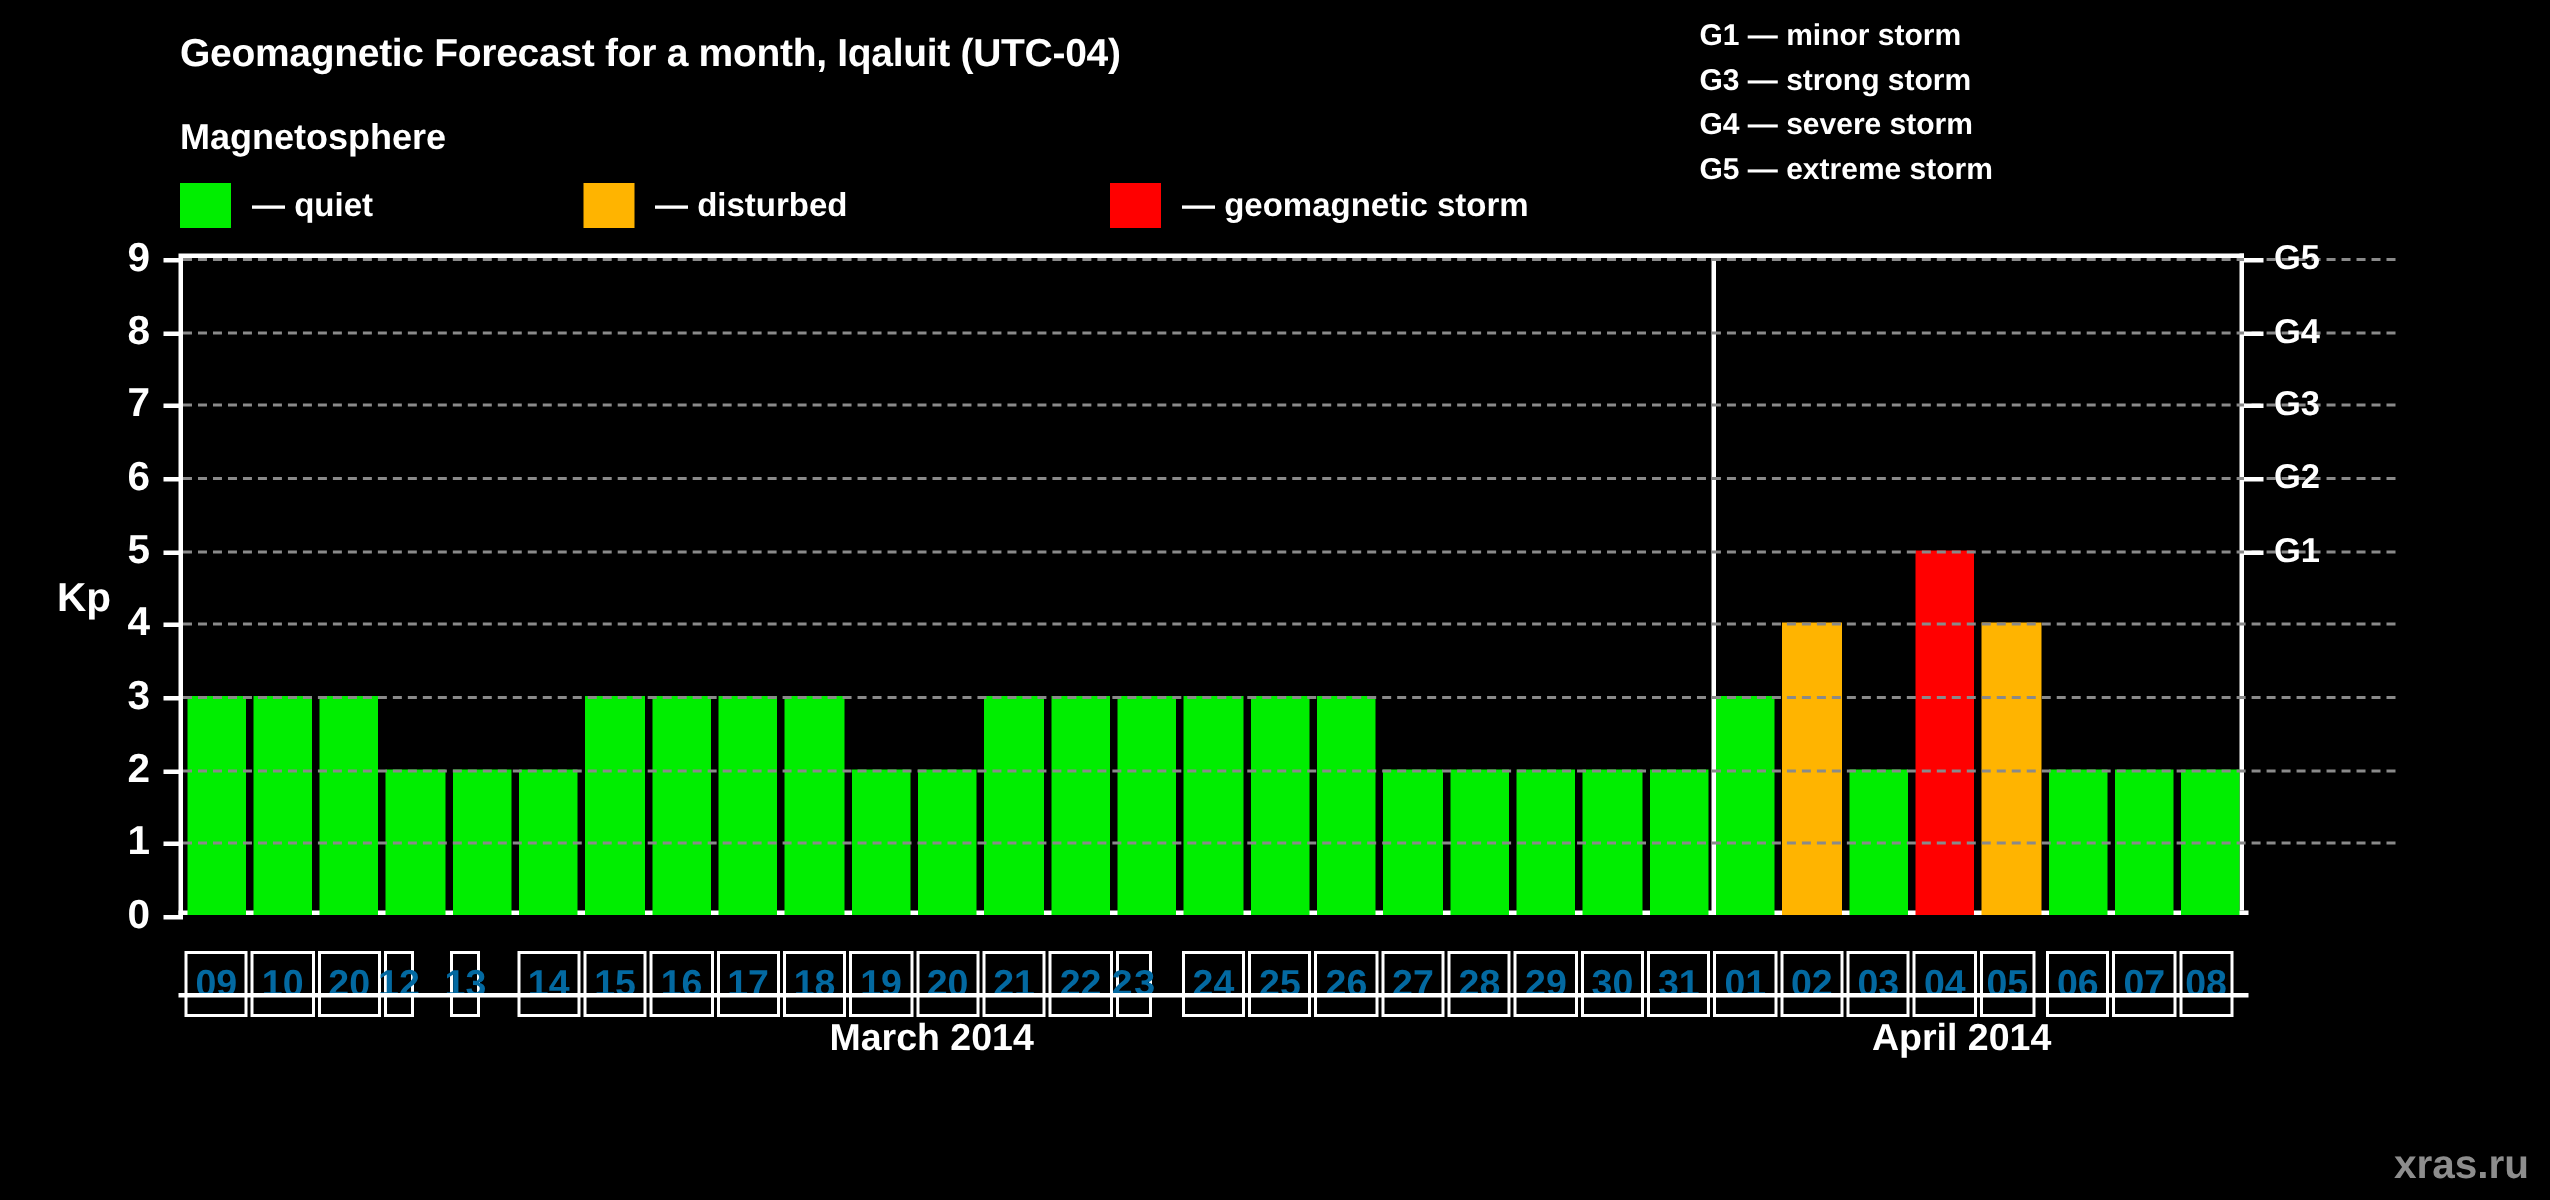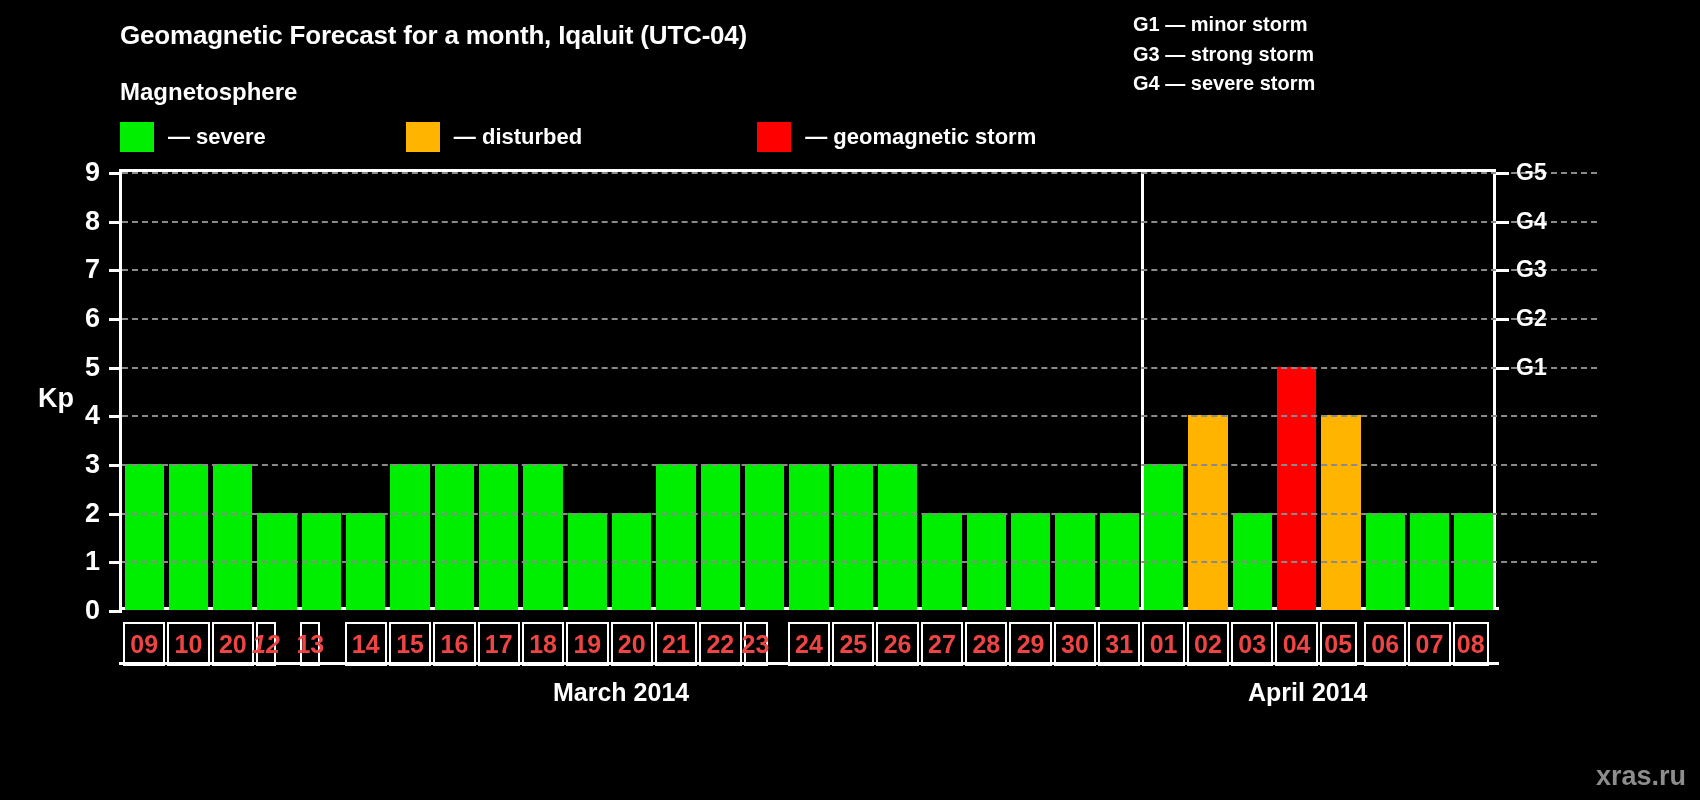--- a/index.html
+++ b/index.html
@@ -40,56 +40,57 @@
 
   
   #bars{position:absolute;left:0;top:0;width:1374px;height:438px;}
   .bar{position:absolute;bottom:0;}
 
   
   #divider{position:absolute;top:0;width:3px;height:438px;background:#fff;}
 
   
   #days{position:absolute;left:122px;top:618px;width:1374px;height:44px;}
-  .day{position:absolute;top:4px;height:44px;border:2px solid #fff;box-sizing:border-box;
-       background:#000;font-size:25px;font-weight:bold;color:#ef4444;
+  .day{position:absolute;top:16px;height:44px;border:2px solid #fff;box-sizing:border-box;
+       background:#000;font-size:25px;font-weight:bold;color:#0369a1;
        display:flex;align-items:center;justify-content:center;}
 
   #days-baseline{position:absolute;left:119px;top:662px;width:1380px;height:3px;background:#fff;}
 
   .month{position:absolute;top:678px;font-size:25px;font-weight:bold;}
 
   #watermark{position:absolute;right:14px;bottom:8px;font-size:27px;font-weight:bold;
              color:#8d8d8d;}
 </style>
 </head>
 <body>
 
 <div id="title">Geomagnetic Forecast for a month, Iqaluit (UTC-04)</div>
 <div id="magnetosphere">Magnetosphere</div>
 
 <div id="legend">
     <div class="lg-item">
       <span class="lg-sw" style="background: rgb(0, 238, 0);"></span>
-      <span class="lg-tx">— severe</span>
+      <span class="lg-tx">— quiet</span>
     </div>
     <div class="lg-item" style="margin-left: 140px;">
       <span class="lg-sw" style="background: rgb(255, 180, 0);"></span>
       <span class="lg-tx">— disturbed</span>
     </div>
     <div class="lg-item" style="margin-left: 175px;">
       <span class="lg-sw" style="background: rgb(255, 0, 0);"></span>
       <span class="lg-tx">— geomagnetic storm</span>
     </div>
   </div>
 
 <div id="gscale">
     <div>G1 — minor storm</div>
     <div>G3 — strong storm</div>
     <div>G4 — severe storm</div>
+    <div>G5 — extreme storm</div>
   </div>
 
 <div id="kp-label">Kp</div>
 
 <div id="axis-left"></div>
 <div id="axis-bottom"></div>
 
 <div id="plot">
   <div id="bars">
       <div class="bar" style="left: 2.5px; width: 39.3226px; height: 146px; background: rgb(0, 238, 0);"></div>
@@ -163,32 +164,32 @@
     <div class="tick-r" style="top: 48.6667px;"></div>
     <div class="glab" style="top: 48.6667px;">G4</div>
     <div class="tick-r" style="top: 0px;"></div>
     <div class="glab" style="top: 0px;">G5</div>
   </div>
 
 <div id="days">
     <div class="day" style="left: 1px; width: 42.3226px;">09</div>
     <div class="day" style="left: 45.3226px; width: 42.3226px;">10</div>
     <div class="day" style="left: 89.6452px; width: 42.3226px;">20</div>
-    <div class="day" style="left: 133.968px; width: 20px; font-style: italic;">12</div>
+    <div class="day" style="left: 133.968px; width: 20px;">12</div>
     <div class="day" style="left: 178.29px; width: 20px;">13</div>
     <div class="day" style="left: 222.613px; width: 42.3226px;">14</div>
     <div class="day" style="left: 266.935px; width: 42.3226px;">15</div>
     <div class="day" style="left: 311.258px; width: 42.3226px;">16</div>
     <div class="day" style="left: 355.581px; width: 42.3226px;">17</div>
     <div class="day" style="left: 399.903px; width: 42.3226px;">18</div>
     <div class="day" style="left: 444.226px; width: 42.3226px;">19</div>
     <div class="day" style="left: 488.548px; width: 42.3226px;">20</div>
     <div class="day" style="left: 532.871px; width: 42.3226px;">21</div>
     <div class="day" style="left: 577.194px; width: 42.3226px;">22</div>
-    <div class="day" style="left: 621.516px; width: 24px;">23</div>
+    <div class="day" style="left: 621.516px; width: 24px; font-family: Liberation Mono, monospace;">23</div>
     <div class="day" style="left: 665.839px; width: 42.3226px;">24</div>
     <div class="day" style="left: 710.161px; width: 42.3226px;">25</div>
     <div class="day" style="left: 754.484px; width: 42.3226px;">26</div>
     <div class="day" style="left: 798.806px; width: 42.3226px;">27</div>
     <div class="day" style="left: 843.129px; width: 42.3226px;">28</div>
     <div class="day" style="left: 887.452px; width: 42.3226px;">29</div>
     <div class="day" style="left: 931.774px; width: 42.3226px;">30</div>
     <div class="day" style="left: 976.097px; width: 42.3226px;">31</div>
     <div class="day" style="left: 1020.42px; width: 42.3226px;">01</div>
     <div class="day" style="left: 1064.74px; width: 42.3226px; text-align: right;">02</div>

